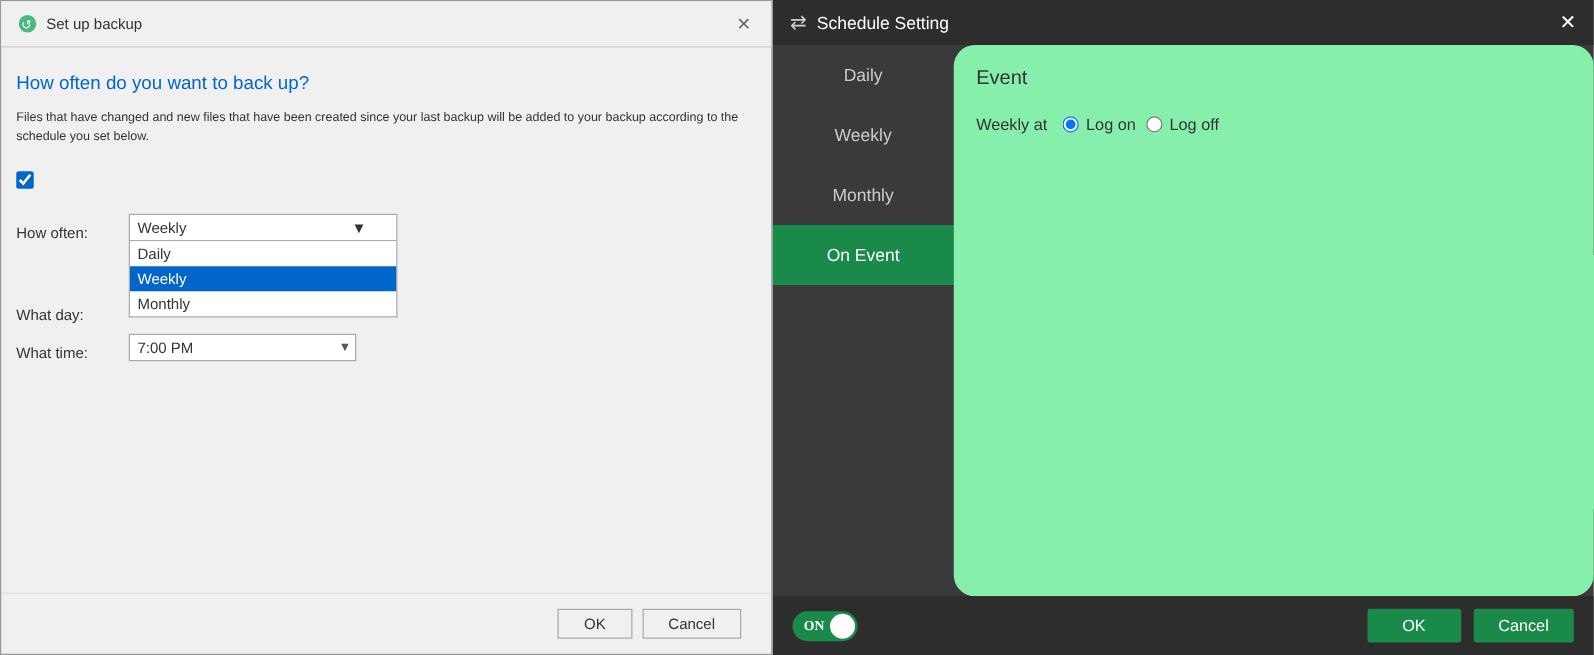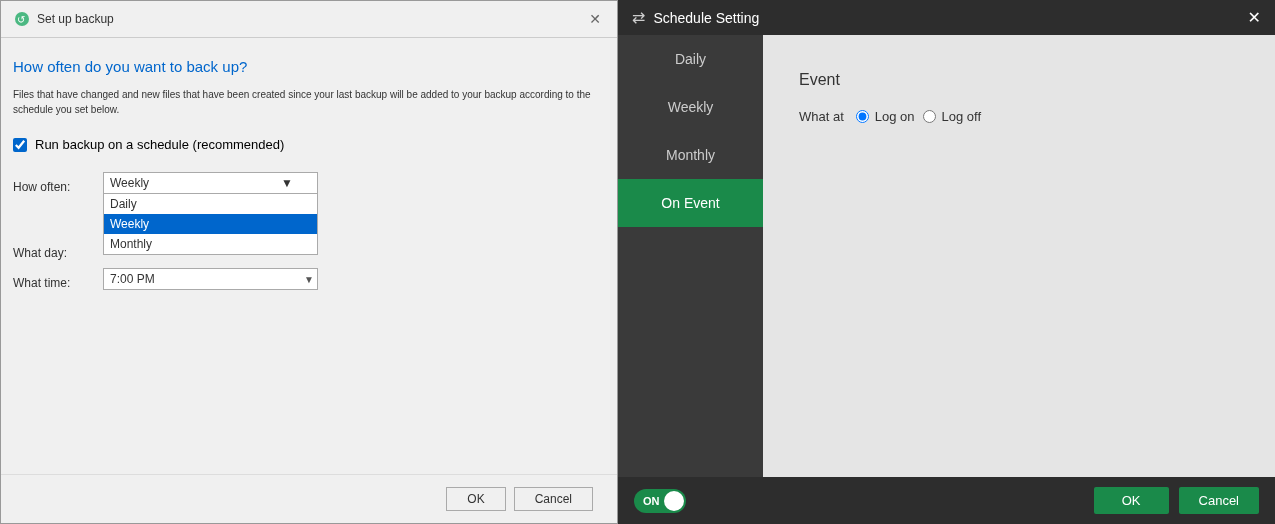--- a/index.html
+++ b/index.html
@@ -100,21 +100,21 @@
 
     .form-label {
       width: 90px;
       padding-top: 4px;
       font-size: 12px;
       color: #333;
     }
 
     .dropdown-container {
       position: relative;
-      width: 215px;
+      width: 182px;
     }
 
     .dropdown-select {
       width: 100%;
       padding: 3px 24px 3px 6px;
       border: 1px solid #aaa;
       background: white;
       font-size: 12px;
       appearance: none;
       cursor: pointer;
@@ -246,22 +246,23 @@
       text-align: center;
     }
 
     .schedule-tab.active {
       background: #1a8a4a;
       color: white;
     }
 
     .schedule-content {
       flex: 1;
-      background: #e5e5e5;
-      padding: 36px;
+      background: #86efac;
+      padding: 18px;
+      border-radius: 17px;
     }
 
     .event-title {
       font-size: 16px;
       color: #333;
       margin-bottom: 20px;
       font-weight: 400;
     }
 
     .start-at-row {
@@ -319,20 +320,21 @@
       padding: 2px;
       cursor: pointer;
       position: relative;
     }
 
     .toggle-label {
       color: white;
       font-size: 11px;
       font-weight: bold;
       margin-left: 7px;
+      font-family: Liberation Serif, serif;
     }
 
     .toggle-knob {
       width: 20px;
       height: 20px;
       background: white;
       border-radius: 50%;
       position: absolute;
       right: 2px;
     }
@@ -376,21 +378,20 @@
     </div>
     <button class="close-btn">✕</button>
   </div>
 
   <div class="dialog-content">
     <div class="dialog-question">How often do you want to back up?</div>
     <div class="dialog-description">Files that have changed and new files that have been created since your last backup will be added to your backup according to the schedule you set below.</div>
 
     <div class="checkbox-row">
       <input type="checkbox" checked="" style="">
-      <span>Run backup on a schedule (recommended)</span>
     </div>
 
     <div class="form-row">
       <span class="form-label">How often:</span>
       <div class="dropdown-open-container">
         <div class="dropdown-open-input">
           <span>Weekly</span>
           <span>▼</span>
         </div>
         <div class="dropdown-list">
@@ -444,21 +445,21 @@
       </div>
       <div class="schedule-tab active">
         <span>On Event</span>
       </div>
     </div>
 
     <div class="schedule-content">
       <div class="event-title">Event</div>
 
       <div class="start-at-row">
-        <span class="start-at-label">What at</span>
+        <span class="start-at-label">Weekly at</span>
         <div class="radio-group">
           <div class="radio-row">
             <input type="radio" name="start-at" checked="" style="">
             <span class="radio-label">Log on</span>
           </div>
           <div class="radio-row">
             <input type="radio" name="start-at" style="">
             <span class="radio-label">Log off</span>
           </div>
         </div>

